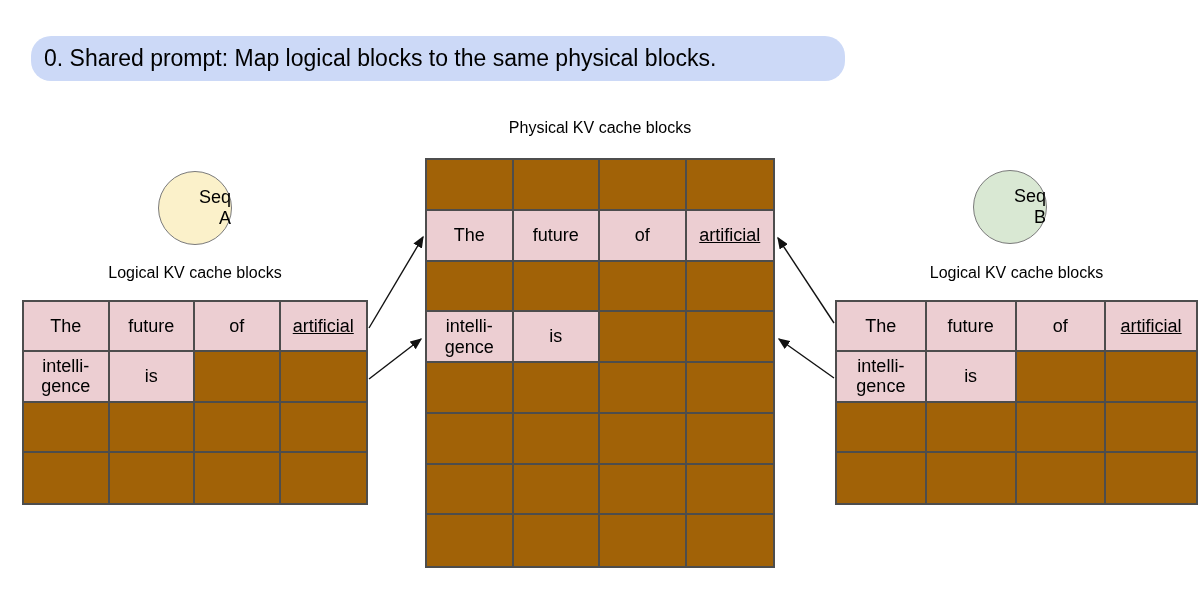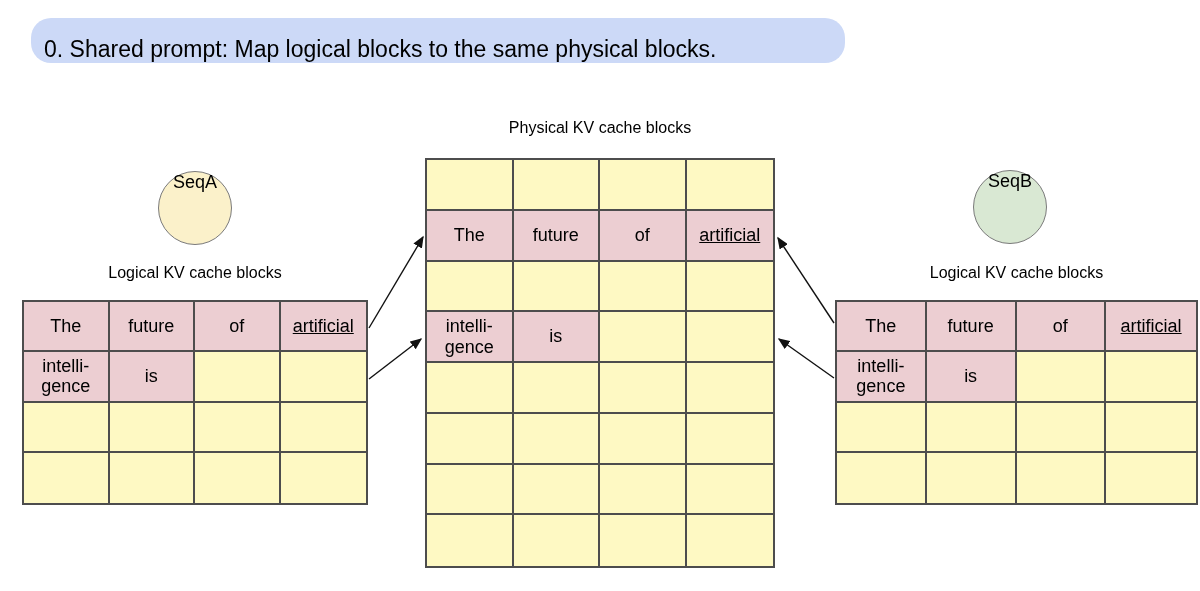--- a/index.html
+++ b/index.html
@@ -1,46 +1,46 @@
 <!DOCTYPE html>
 <html style="--banner-bg: #ccd9f7; --cell-pink: #ecced2; --seq-a-fill: #fbf1ca; --seq-b-fill: #d9e8d3; --border: #4d4d4d; --arrow: #111111;"><head>
 <meta charset="utf-8">
 <style>
   html,body{margin:0;padding:0;background:#fff;}
   #canvas{
     position:relative;width:1200px;height:591px;background:#fff;overflow:hidden;
     font-family:"Liberation Sans","DejaVu Sans",sans-serif;color:#000;
   }
   .banner{
-    position:absolute;left:31px;top:18px;width:814px;height:45px;
+    position:absolute;left:31px;top:36px;width:814px;height:45px;
     background:var(--banner-bg,#ccd9f7);
-    display:flex;align-items:flex-end;
+    display:flex;align-items:center;
     font-size:23px;padding-left:13px;box-sizing:border-box;border-radius:20px;
   }
   .tbl-title{
     position:absolute;text-align:center;font-size:16px;white-space:nowrap;
   }
   .kv-table{
-    position:absolute;display:grid;background:#fef9c3;
+    position:absolute;display:grid;background:#a16207;
     border:2px solid var(--border,#4d4d4d);box-sizing:border-box;
   }
   .kv-cell{
     border-right:2px solid var(--border,#4d4d4d);
     border-bottom:2px solid var(--border,#4d4d4d);
     display:flex;align-items:center;justify-content:center;
     font-size:18px;line-height:1.15;text-align:center;white-space:pre-line;
     overflow:hidden;
   }
   .kv-cell.last-col{border-right:none;text-decoration:underline;}
   .kv-cell.last-row{border-bottom:none;}
   .kv-cell.filled{background:var(--cell-pink,#ecced2);}
   .seq-badge{
     position:absolute;width:74px;height:74px;border-radius:50%;
     border:1.5px solid #7a7a7a;box-sizing:border-box;
-    display:flex;flex-direction:row;align-items:flex-start;justify-content:center;
+    display:flex;flex-direction:column;align-items:flex-end;justify-content:center;
     font-size:18px;line-height:1.15;
   }
   .seq-a{background:var(--seq-a-fill,#fbf1ca);}
   .seq-b{background:var(--seq-b-fill,#d9e8d3);}
   #arrow-layer{position:absolute;left:0;top:0;pointer-events:none;}
 </style>
 </head>
 <body>
 
 <div id="canvas">

